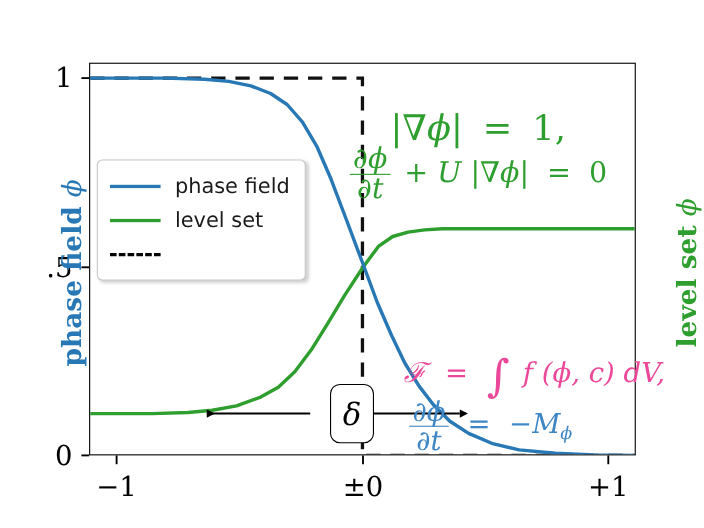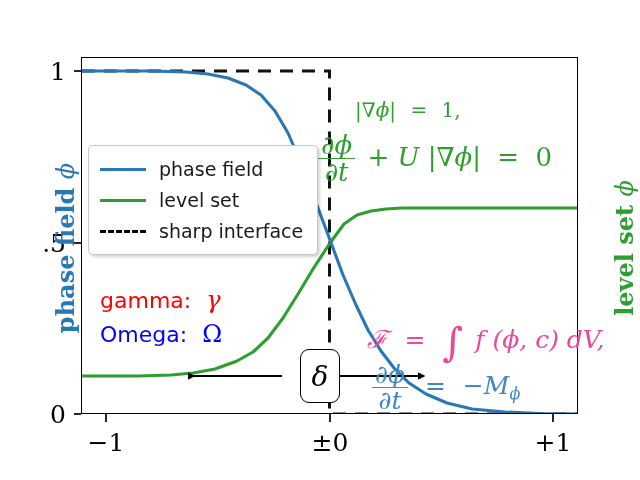--- a/index.html
+++ b/index.html
@@ -60,21 +60,21 @@
   
   .math{
     position:absolute;font-family:"DejaVu Serif","Liberation Serif",serif;
     font-style:italic;white-space:nowrap;line-height:1;
   }
   .frac{display:inline-block;vertical-align:middle;text-align:center;}
   .frac .num{display:block;padding:0 3px;}
   .frac .den{display:block;padding:0 3px;border-top:1.6px solid currentColor;}
   .upr{font-style:normal;}
 
-  #eq-green-1{color:#2e9e2e;left:355px;top:100px;font-size:20px;}
+  #eq-green-1{color:#2e9e2e;left:355px;top:100px;font-size:32px;}
   #eq-green-2{color:#2e9e2e;left:318px;top:132px;font-size:26px;}
   #eq-blue-1{color:#ec4899;left:367px;top:322px;font-size:25px;}
   #eq-blue-2{color:#3f87c4;left:372px;top:362px;font-size:25px;}
 
   .plain-annot{
     position:absolute;font-family:"DejaVu Sans","Liberation Sans",sans-serif;
     font-size:22px;white-space:nowrap;line-height:1;
   }
   #annot-gamma{left:100px;top:288px;color:#ff0000;}
   #annot-omega{left:100px;top:322px;color:#0000ff;}
@@ -170,21 +170,20 @@
     <div class="legend-row">
       <span class="legend-key">
         <i style="background:#2e9e2e;"></i>
       </span>
       <span class="legend-label">level set</span>
     </div>
     <div class="legend-row">
       <span class="legend-key dashed">
         <i></i>
       </span>
-      <span class="legend-label">sharp interface</span>
     </div>
   </div>
 
   <div class="math" id="eq-green-1">
     <span>|∇ϕ|</span>
     <span style="padding:0 8px;" class="upr">=</span>
     <span class="upr">1,</span>
   </div>
 
   <div class="math" id="eq-green-2">
@@ -206,26 +205,18 @@
 
   <div class="math" id="eq-blue-2">
     <span class="frac">
       <span class="num">∂ϕ</span>
       <span class="den">∂t</span>
     </span>
     <span style="padding:0 9px;" class="upr">=</span>
     <span>−M</span><span style="font-size:16px;vertical-align:-5px;">ϕ</span>
   </div>
 
-  <div class="plain-annot" id="annot-gamma">
-    <span>gamma:</span>
-    <span class="sym" style="padding-left:8px;">γ</span>
-  </div>
-  <div class="plain-annot" id="annot-omega">
-    <span>Omega:</span>
-    <span class="sym-upr" style="padding-left:8px;">Ω</span>
-  </div>
 
   <div id="delta-box">
     <span>δ</span>
   </div>
 
 </div>
 
 </body></html>

